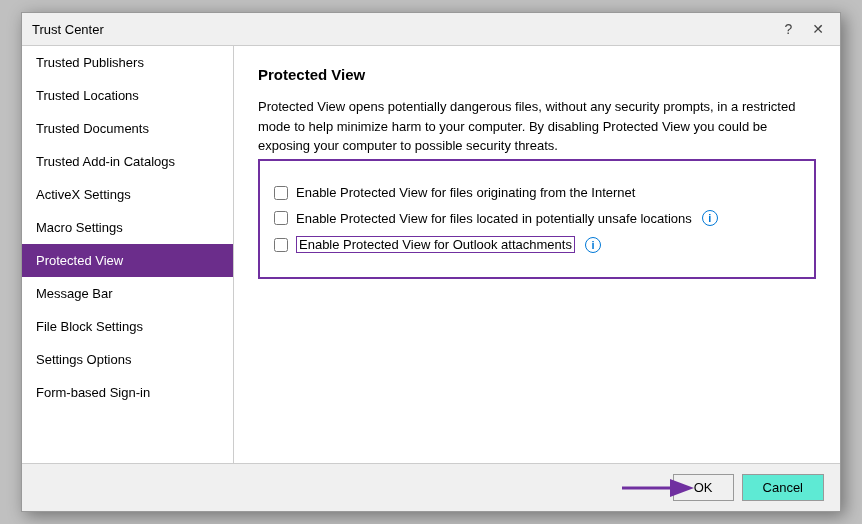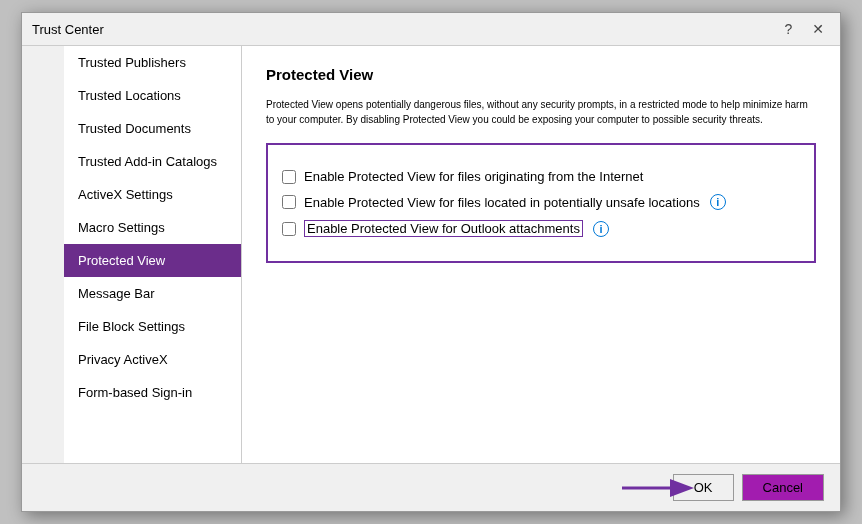--- a/index.html
+++ b/index.html
@@ -51,25 +51,24 @@
       font-size: 14px;
       color: #444;
       padding: 2px 6px;
     }
     .dialog-body {
       display: flex;
       flex: 1;
       overflow: hidden;
     }
     .sidebar {
-      width: 178px;
+      width: 212px;
       background: #fff;
       border-right: 1px solid #ccc;
       overflow-y: auto;
-      margin-left: 42px;
     }
     .sidebar-item {
       padding: 9px 14px;
       cursor: pointer;
       color: #000;
       font-size: 13px;
       border-bottom: none;
     }
     .sidebar-item.active {
       background: #6b2d8b;
@@ -81,24 +80,24 @@
       background: #fff;
       overflow-y: auto;
     }
     .section-title {
       font-size: 15px;
       font-weight: bold;
       color: #000;
       margin-bottom: 14px;
     }
     .description {
-      font-size: 10px;
+      font-size: 13px;
       color: #000;
       line-height: 1.5;
-      margin-bottom: 16px;
+      margin-bottom: 4px;
       
       overflow: hidden;
       max-height: 58px;
     }
     .options-box {
       border: 2px solid #7030a0;
       padding: 24px 14px;
       display: flex;
       flex-direction: column;
       gap: 10px;
@@ -156,21 +155,21 @@
     }
     .arrow-svg {
       width: 80px;
       height: 36px;
     }
     .footer-btn {
       padding: 5px 20px;
       font-size: 13px;
       cursor: pointer;
       border: 1px solid #999;
-      background: #a21caf;
+      background: #5eead4;
     }
     .footer-btn.primary {
       background: #f0f0f0;
     }
   </style>
 </head>
 <body>
 
 <div class="dialog">
 
@@ -208,21 +207,21 @@
       <div class="sidebar-item active">
         <span>Protected View</span>
       </div>
       <div class="sidebar-item">
         <span>Message Bar</span>
       </div>
       <div class="sidebar-item">
         <span>File Block Settings</span>
       </div>
       <div class="sidebar-item">
-        <span>Privacy ActiveX</span>
+        <span>Settings Options</span>
       </div>
       <div class="sidebar-item">
         <span>Form-based Sign-in</span>
       </div>
     </div>
 
     <div class="main-content">
       <div class="section-title">Protected View</div>
       <div class="description">Protected View opens potentially dangerous files, without any security prompts, in a restricted mode to help minimize harm to your computer. By disabling Protected View you could be exposing your computer to possible security threats.</div>
 

